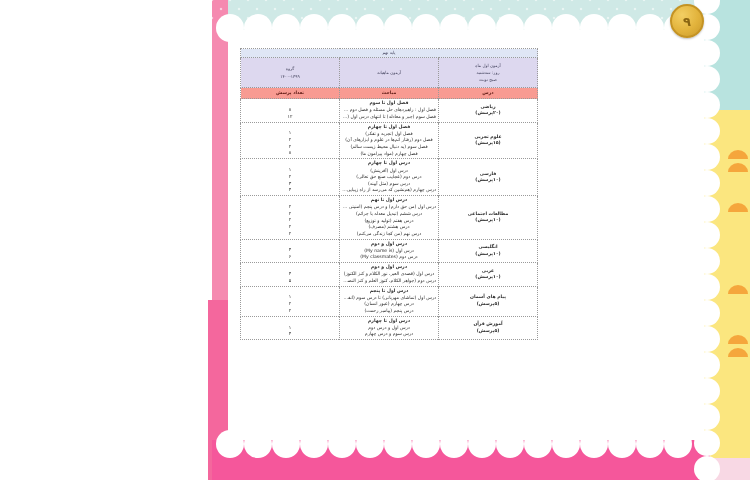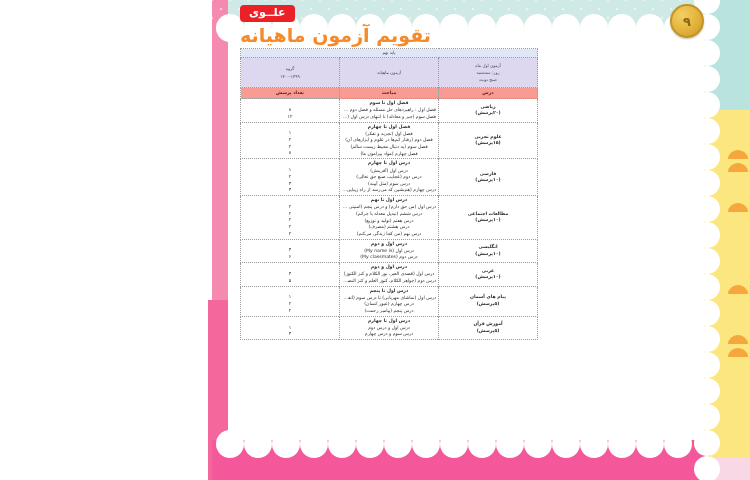--- a/index.html
+++ b/index.html
@@ -356,24 +356,20 @@
       <div class="dot"></div>
       <div class="dot"></div>
       <div class="dot"></div>
       <div class="dot"></div>
     </div>
 
   <div class="paper"></div>
 
   <div class="header">
     <div class="grade-coin">۹</div>
-    <div class="title-wrap">
-      <div class="brand-badge">علــوی</div>
-      <div class="main-title">تقویم آزمون ماهیانه</div>
-    </div>
   </div>
 
   <div class="table-zone">
     <table class="cal">
       <tbody>
         <tr class="strip-top">
           <td colspan="3">پایه نهم</td>
         </tr>
 
         <tr class="info-row">

